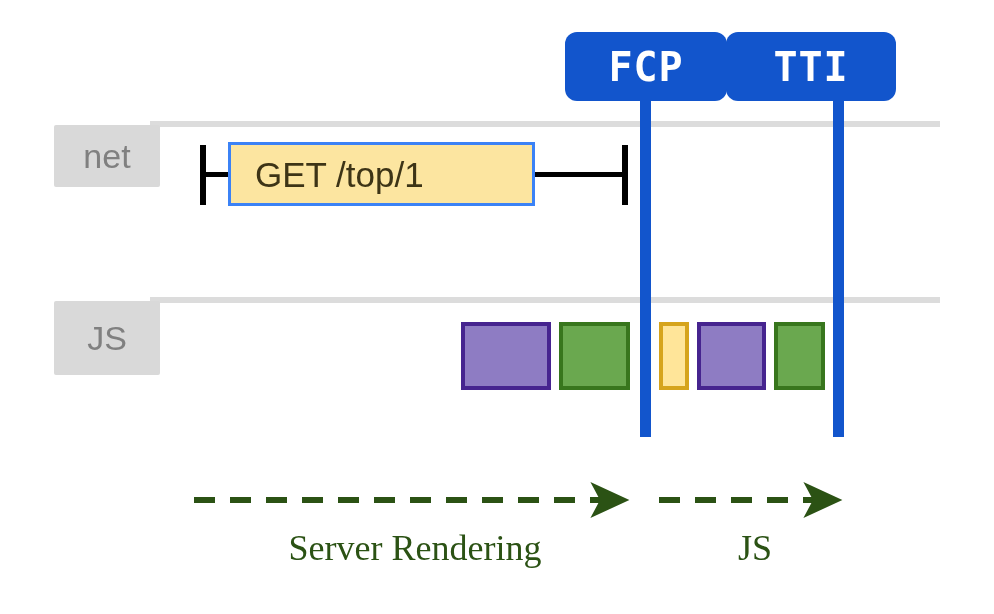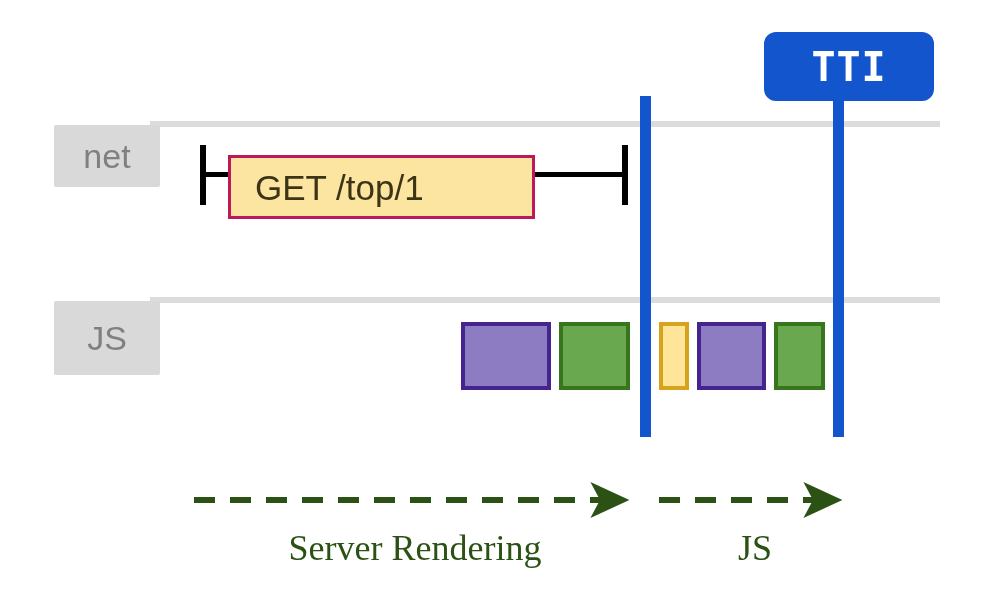--- a/index.html
+++ b/index.html
@@ -57,25 +57,25 @@
     height: 5px;
     background: #000000;
     top: 172px;
   }
   .wf-rule-left  { left: 204px; width: 28px; }
   .wf-rule-right { left: 532px; width: 92px; }
 
   .request-box {
     position: absolute;
     left: 228px;
-    top: 155px;
+    top: 142px;
     width: 307px;
     height: 64px;
     background: #fce5a0;
-    border: 3px solid #be185d;
+    border: 3px solid #3b82f6;
     box-sizing: border-box;
     display: flex;
     align-items: center;
     padding-left: 24px;
     color: #3d3416;
     font-size: 35px;
     line-height: 1;
   }
 
   
@@ -147,21 +147,22 @@
 
   <div class="task purple" style="left:461px; top:322px; width:90px; height:68px;"></div>
   <div class="task green" style="left:559px; top:322px; width:71px; height:68px;"></div>
   <div class="task yellow" style="left:659px; top:322px; width:30px; height:68px;"></div>
   <div class="task purple" style="left:697px; top:322px; width:69px; height:68px;"></div>
   <div class="task green" style="left:774px; top:322px; width:51px; height:68px;"></div>
 
   <div class="marker-line" style="left:640px;"></div>
   <div class="marker-line" style="left:833px;"></div>
 
-  <div class="marker-badge" style="left:764px; width:170px;text-align:right;">TTI</div>
+  <div class="marker-badge" style="left:565px; width:162px;">FCP</div>
+  <div class="marker-badge" style="left:726px; width:170px;text-align:right;">TTI</div>
 
   <svg class="phase-arrow" style="left:190px; top:478px;" width="450" height="44" viewBox="0 0 450 44">
     <defs>
       <marker id="arrowGreenA" markerWidth="7" markerHeight="7" refX="1.6" refY="3" orient="auto" markerUnits="strokeWidth">
         <path d="M0,0 L6.5,3 L0,6 L1.6,3 z" fill="#2b5214"></path>
       </marker>
     </defs>
     <line x1="4" y1="22" x2="410" y2="22" stroke="#2b5214" stroke-width="6" stroke-dasharray="21,15" marker-end="url(#arrowGreenA)"></line>
   </svg>
 

